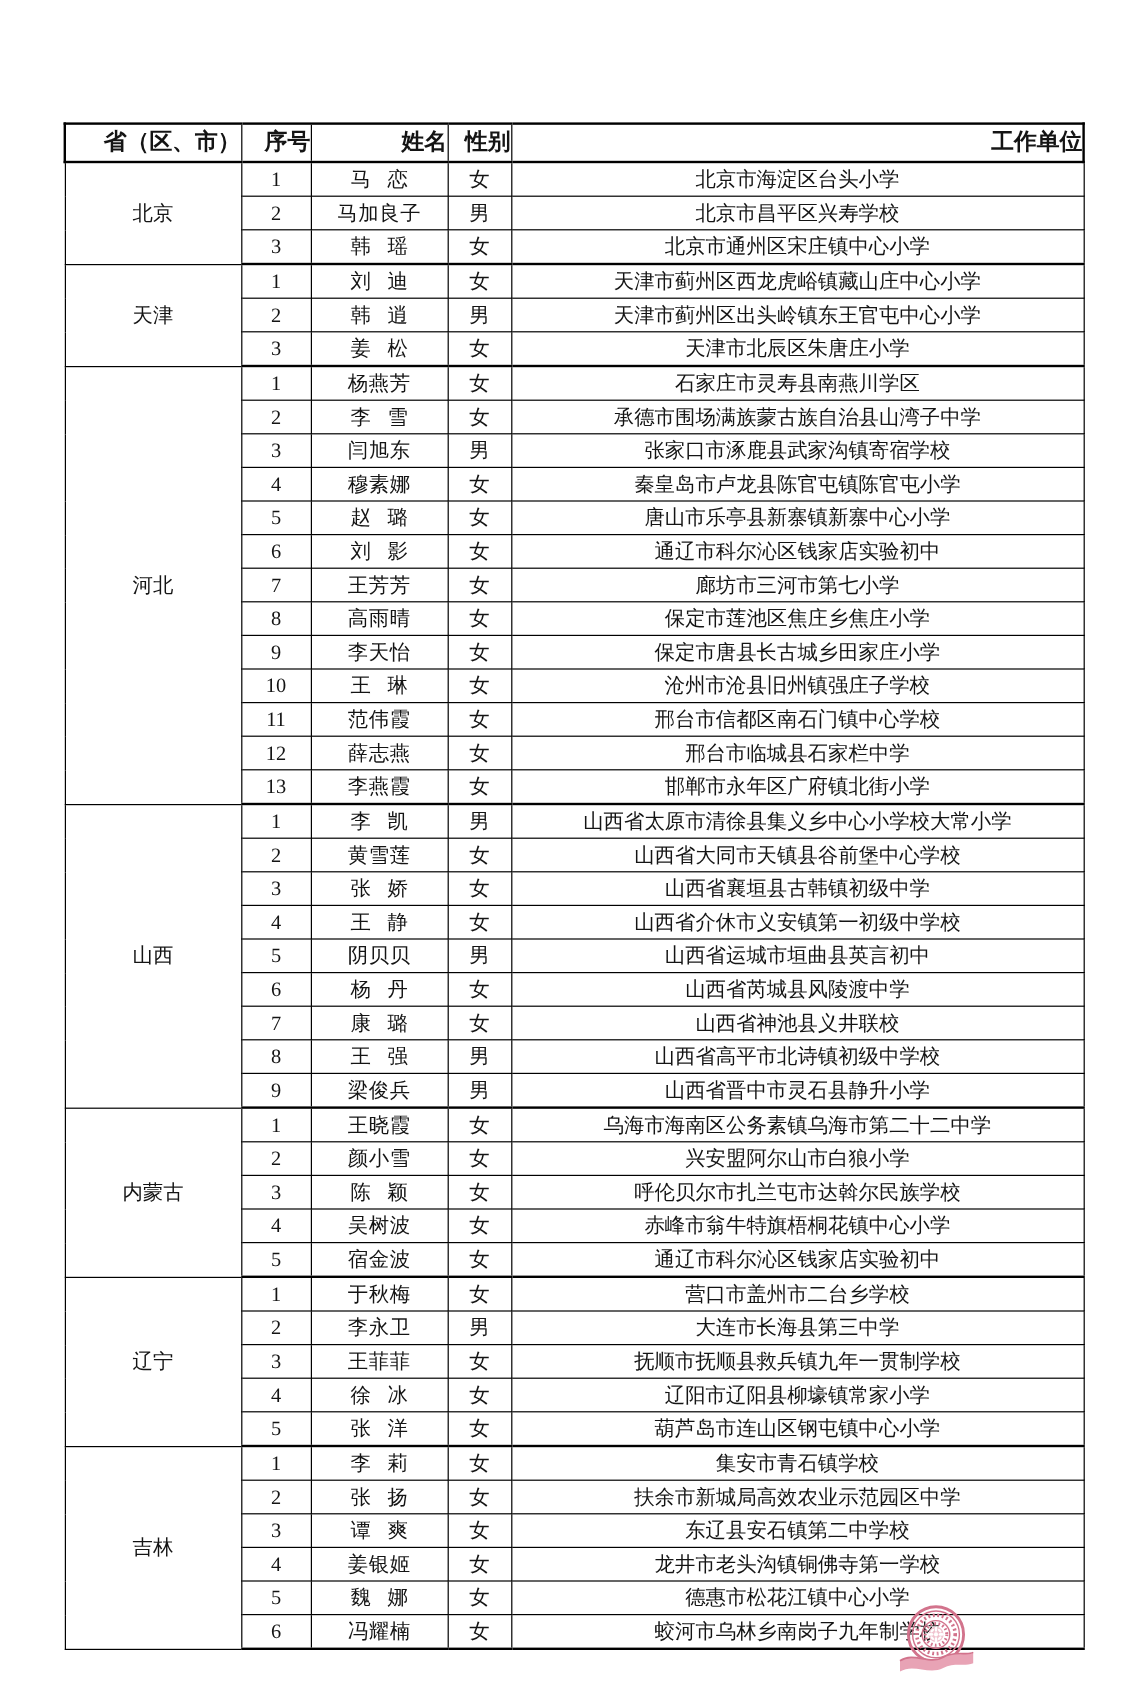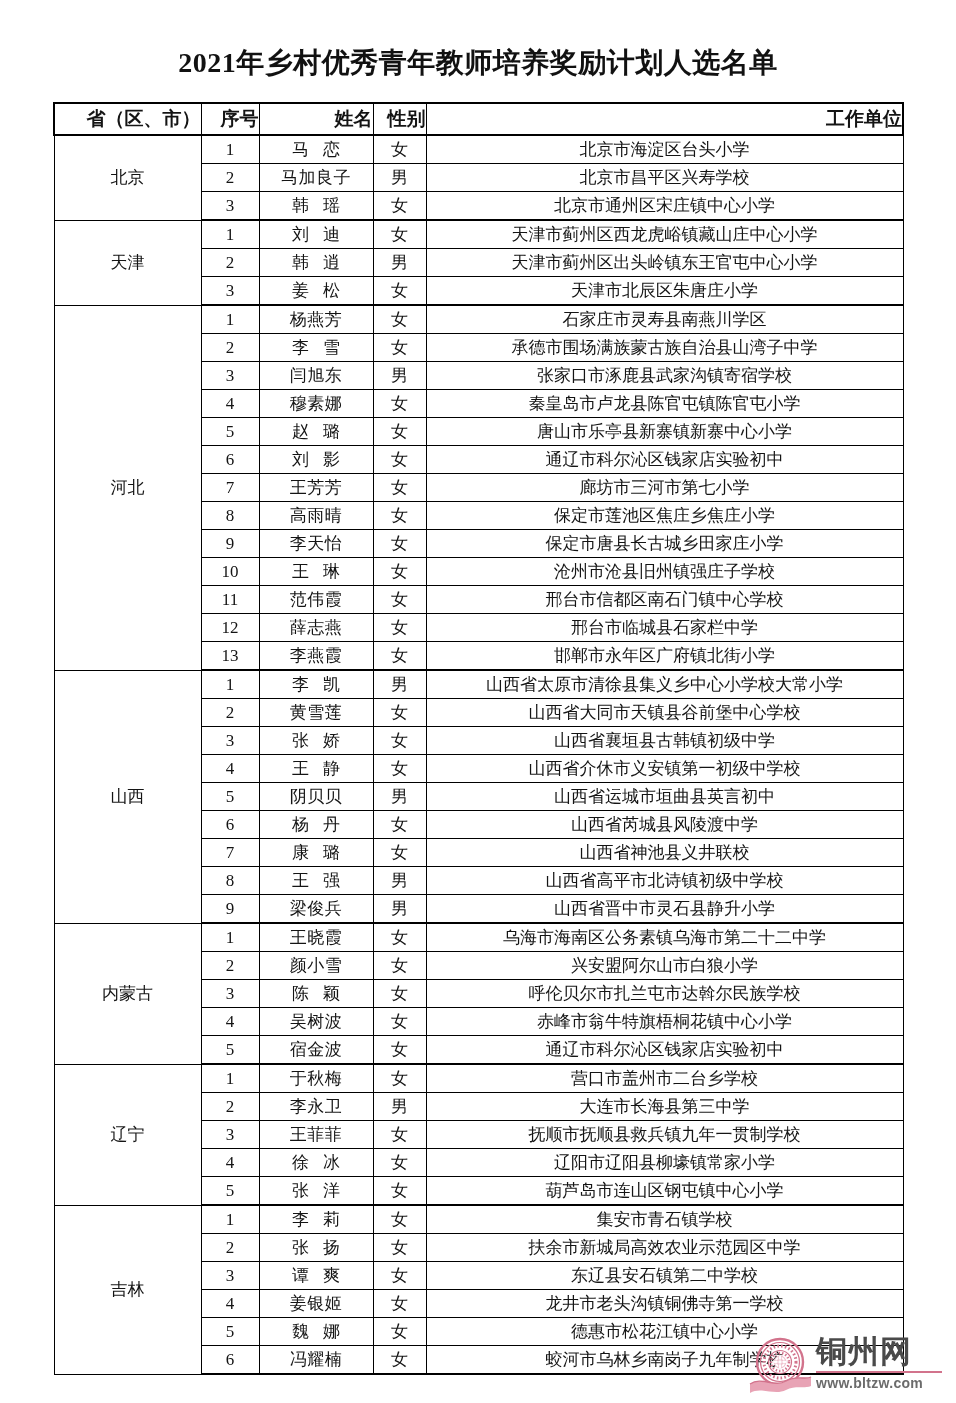--- a/index.html
+++ b/index.html
@@ -176,21 +176,20 @@
     color: #6b6b6b;
     letter-spacing: 0.3px;
     white-space: nowrap;
   }
 </style>
 </head>
 <body>
 
 <div class="page">
 
-  <div class="doc-title">2021年乡村优秀青年教师培养奖励计划人选名单</div>
 
   <div class="table-wrap">
     <table class="roster">
       <colgroup>
         <col class="c-prov">
           <col class="c-idx">
           <col class="c-name">
           <col class="c-sex">
           <col class="c-unit">
       </colgroup>
@@ -499,20 +498,15 @@
           <ellipse cx="36.4" cy="28" rx="2.3" ry="1.15"></ellipse>
           <ellipse cx="28.9" cy="24.9" rx="1.9" ry="1.0" transform="rotate(-45 28.9 24.9)"></ellipse>
           <ellipse cx="35.1" cy="31.1" rx="1.9" ry="1.0" transform="rotate(-45 35.1 31.1)"></ellipse>
           <ellipse cx="35.1" cy="24.9" rx="1.9" ry="1.0" transform="rotate(45 35.1 24.9)"></ellipse>
           <ellipse cx="28.9" cy="31.1" rx="1.9" ry="1.0" transform="rotate(45 28.9 31.1)"></ellipse>
         </g>
         <path d="M2 50 C14 42 26 54 38 47 C48 41 58 46 63 43 L63 52 C56 55 47 51 38 56 C26 62 13 52 2 59 Z" fill="#e8a3b5"></path>
         <path d="M2 50 C14 42 26 54 38 47 C48 41 58 46 63 43" fill="none" stroke="#d2738c" stroke-width="1.4"></path>
       </svg>
     </div>
-    <div class="wm-text">
-      <div class="wm-brand">铜州网</div>
-      <div class="wm-rule"></div>
-      <div class="wm-url">www.bltzw.com</div>
-    </div>
   </div>
 
 </div>
 
 </body></html>

